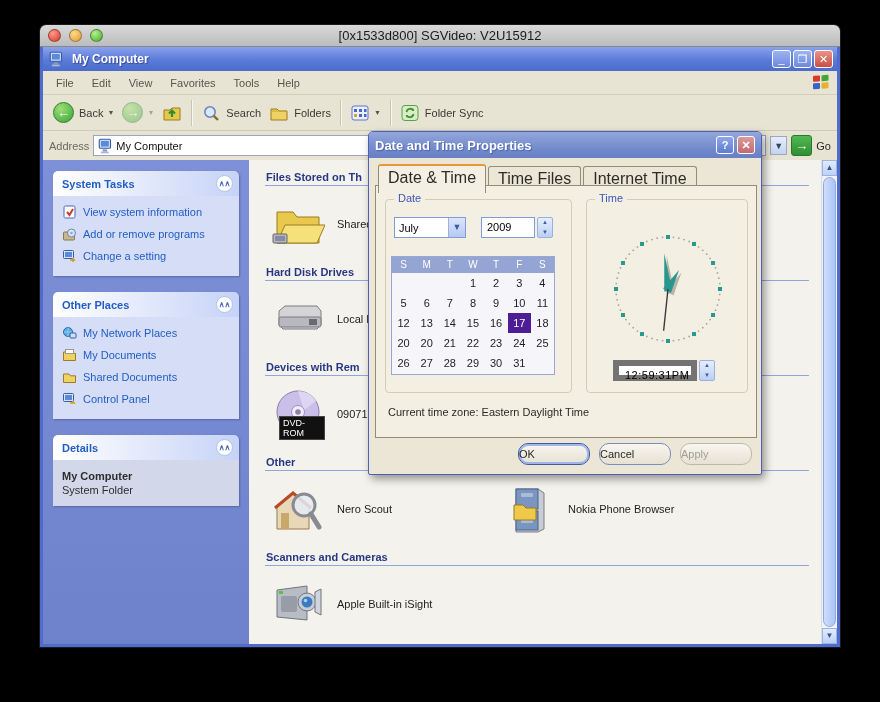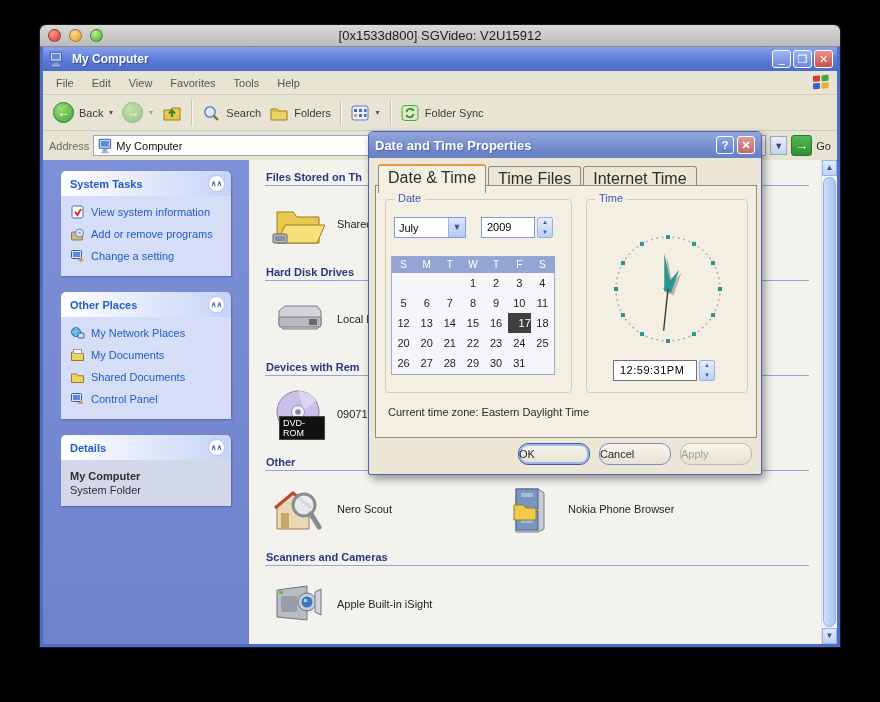--- a/index.html
+++ b/index.html
@@ -62,21 +62,21 @@
   .addr-drop { width:17px; height:19px; background:linear-gradient(#e8eefc,#c4d2f4);
                border:1px solid #9ab; text-align:center; font-size:9px; color:#345;
                line-height:18px; }
   .go-btn { width:21px; height:21px; border-radius:3px; background:linear-gradient(#53b852,#2e8f32);
             border:1px solid #277a2b; color:#fff; text-align:center; line-height:19px;
             font-size:13px; font-weight:bold; }
 
   .content { flex:1; display:flex; min-height:0; background:#f4f2ec; position:relative; }
 
   
-  .sidebar { width:206px; background:linear-gradient(#7d90d8,#6e82cc); padding:11px 18px;
+  .sidebar { width:206px; background:linear-gradient(#7d90d8,#6e82cc); padding:11px 10px;
              flex-shrink:0; overflow:hidden; }
   .side-box { margin-bottom:16px; border-radius:5px 5px 0 0; overflow:hidden;
               box-shadow:1px 1px 2px rgba(0,0,30,.25); }
   .side-head { height:25px; background:linear-gradient(90deg,#ffffff,#c6d3f7);
                display:flex; align-items:center; justify-content:space-between;
                padding:0 6px 0 9px; color:#215dc6; font-size:11px; font-weight:bold; }
   .chev-btn { width:17px; height:17px; border-radius:50%; background:#fff;
               border:1px solid #b0c0e8; color:#4d6cc3; font-size:8px; line-height:15px;
               text-align:center; font-weight:bold; }
   .side-body { background:#d5def6; padding:9px 7px 11px 9px; font-size:11px; }
@@ -150,25 +150,25 @@
           display:flex; flex-direction:column; }
   .spin span { flex:1; font-size:6px; color:#3c5aa8; text-align:center; line-height:9px; }
 
   .calendar { position:absolute; left:5px; top:56px; width:164px; height:119px;
               background:#f6f6fa; border:1px solid #98a8d0; }
   .cal-grid { display:grid; grid-template-columns:repeat(7,1fr);
               grid-template-rows:16px repeat(5,20px); }
   .cal-h { background:#95a5d3; color:#fff; font-size:10px; text-align:center;
            line-height:16px; }
   .cal-d { font-size:11px; color:#1e1e1e; text-align:center; line-height:20px; }
-  .cal-d.sel { background:#404040; color:#fff;text-align:right; }
+  .cal-d.sel { background:#4c1d95; color:#fff; }
 
   .clock { position:absolute; left:14px; top:26px; }
   .time-row { position:absolute; left:26px; top:160px; display:flex; }
-  .time-field { width:84px; height:21px; background:#fff; border:1px solid #737373;
+  .time-field { width:84px; height:21px; background:#fff; border:6px solid #737373;
                 font-size:11px; padding:3px 0 0 6px; letter-spacing:.5px; }
 
   .tz-line { position:absolute; left:12px; top:220px; font-size:11px; color:#2a2a26; }
   .dlg-buttons { position:absolute; left:0; bottom:9px; width:100%; display:flex;
                  justify-content:flex-end; gap:9px; padding-right:9px; }
   .xp-btn { width:72px; height:22px; font-size:11px; color:#2a2a26;
             background:linear-gradient(#f8f6f0,#e6e1d2); border:1px solid #7b8cbe;
             border-radius:10px; text-align:left; line-height:20px; }
   .xp-btn.focused { box-shadow:0 0 0 2px #9db6ec inset; border-color:#42599e; }
   .xp-btn.disabled { color:#a2a096; border-color:#bdb9aa; }

